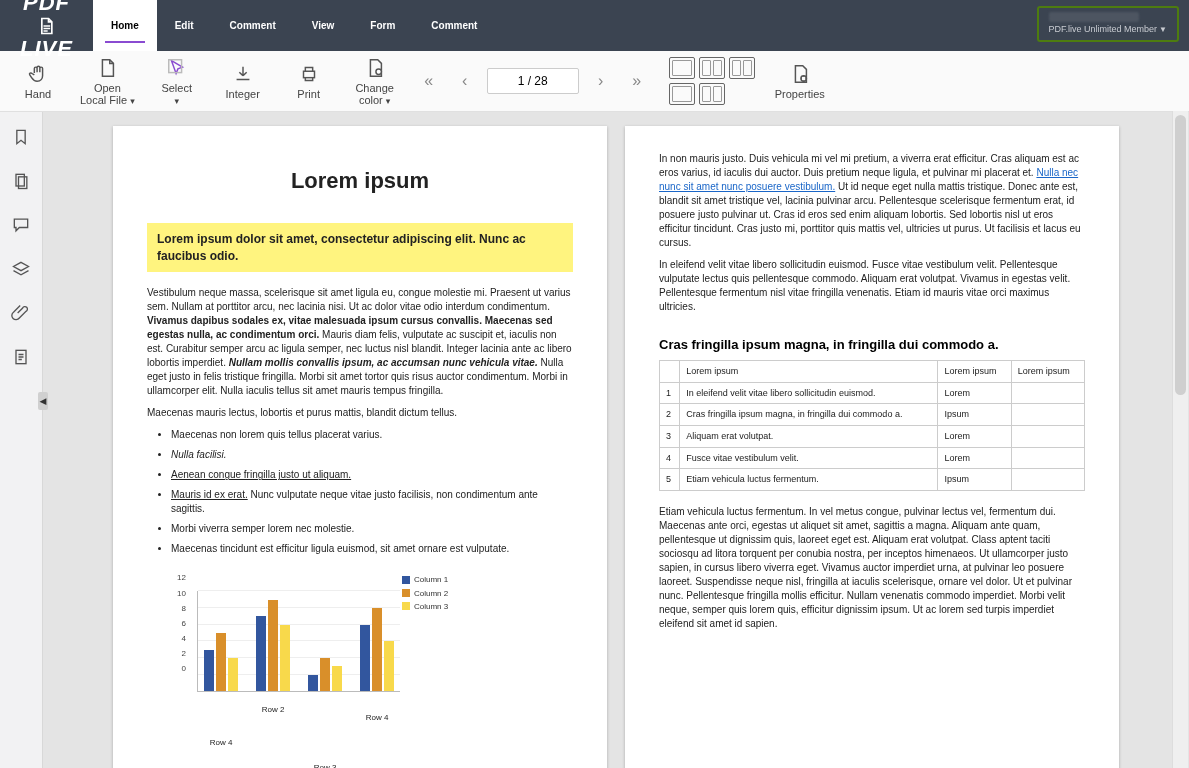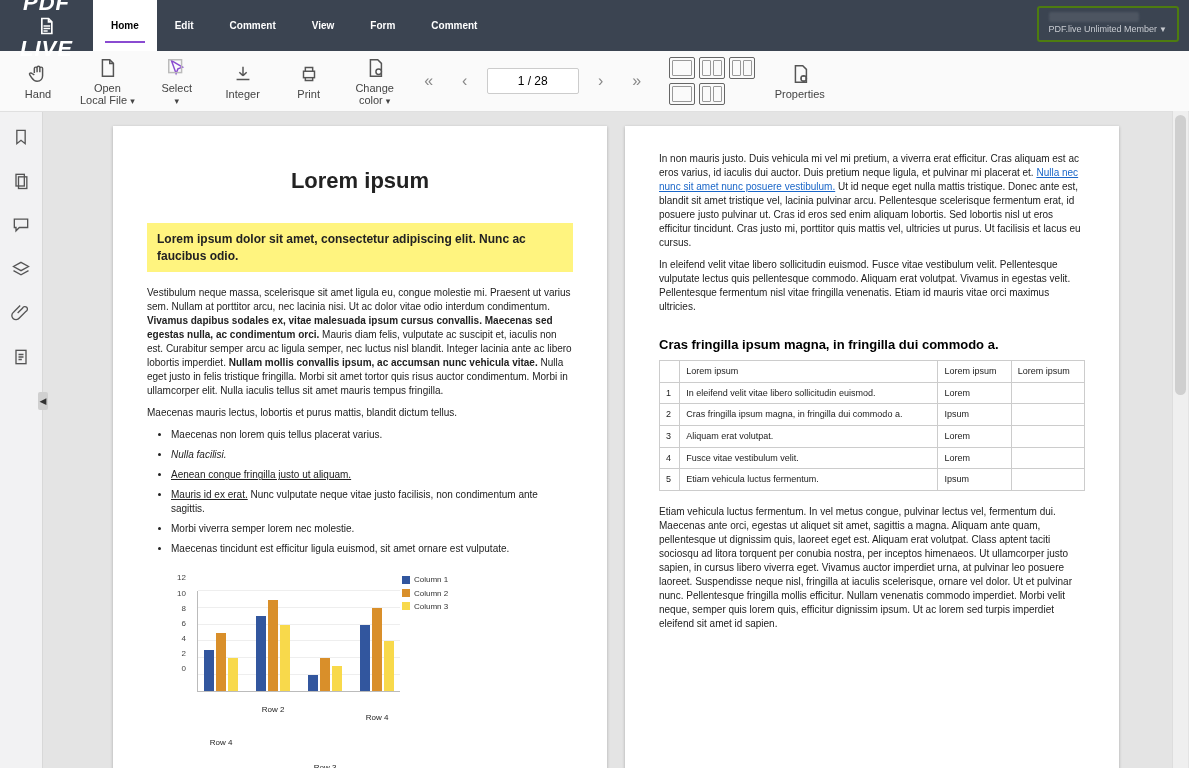--- a/index.html
+++ b/index.html
@@ -46,21 +46,21 @@
   .main{display:flex;height:calc(768px - 111px);}
   .sidebar{width:42px;background:var(--sidebar-bg);border-right:1px solid #d8d8d8;display:flex;flex-direction:column;align-items:center;padding-top:14px;gap:22px;position:relative;}
   .sidebar .sic{width:22px;height:22px;color:#555;cursor:pointer;display:flex;align-items:center;justify-content:center;}
   .sidebar .collapse{position:absolute;top:280px;right:-6px;width:10px;height:18px;background:#d0d0d0;border-radius:2px;font-size:9px;display:flex;align-items:center;justify-content:center;color:#333;}
   .viewport{flex:1;overflow:hidden;display:flex;gap:18px;padding:14px 70px;align-items:flex-start;justify-content:center;background:var(--page-bg);}
   .page{width:460px;min-height:620px;background:#fff;box-shadow:0 1px 3px rgba(0,0,0,0.25);padding:26px 34px;font-size:10px;line-height:1.4;color:#222;position:relative;}
   .page h1{font-size:22px;text-align:center;margin:14px 0 26px;}
   .hl{background:var(--highlight);padding:8px 10px;font-size:12px;font-weight:700;margin:0 0 14px;}
   .body-p{margin:0 0 8px;}
   .body-p .b{font-weight:700;}
-  .body-p .i{font-weight:700;}
+  .body-p .i{font-style:italic;font-weight:700;}
   ul.doc{margin:6px 0 10px 24px;padding:0;}
   ul.doc li{margin:6px 0;}
   ul.doc li .u{text-decoration:underline;}
   h2.doc{font-size:13px;font-weight:700;margin:22px 0 6px;color:#000;}
   
   .chart-wrap{display:flex;gap:2px;margin-top:16px;align-items:flex-start;padding-left:50px;}
   .chart{position:relative;height:120px;display:flex;align-items:flex-end;}
   .yaxis{position:absolute;left:-20px;top:0;bottom:18px;display:flex;flex-direction:column;justify-content:space-between;font-size:8px;color:#444;text-align:right;}
   .plot{height:100px;display:flex;align-items:flex-end;gap:18px;padding:0 6px;border-left:1px solid #bbb;border-bottom:1px solid #bbb;position:relative;}
   .plot .grid{position:absolute;left:0;right:0;border-top:1px solid #eee;}

